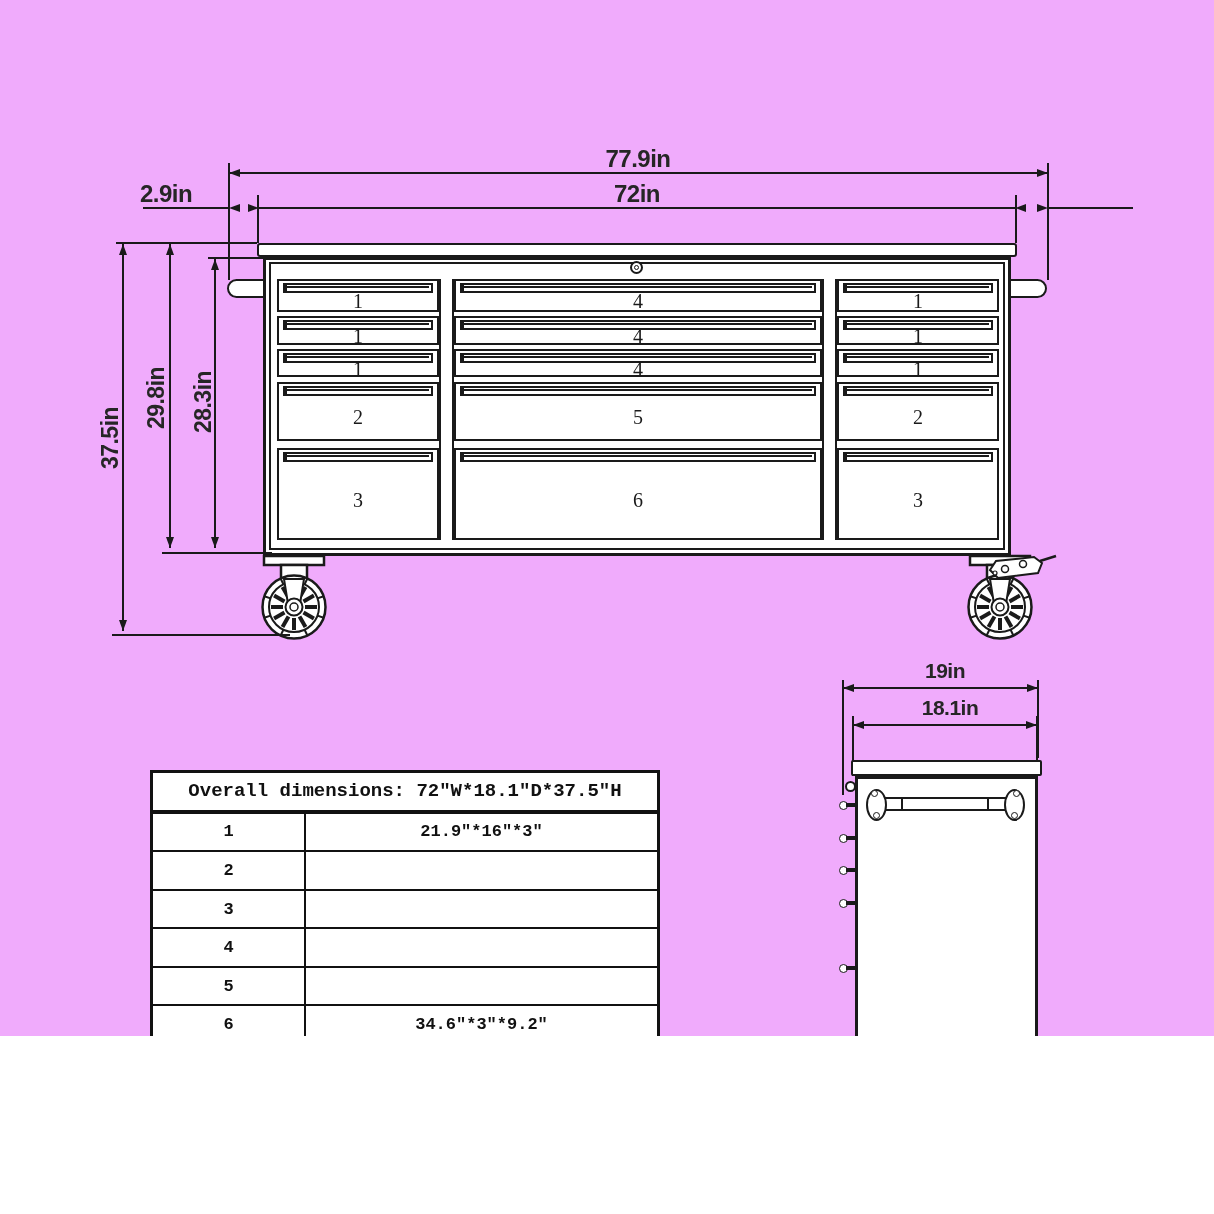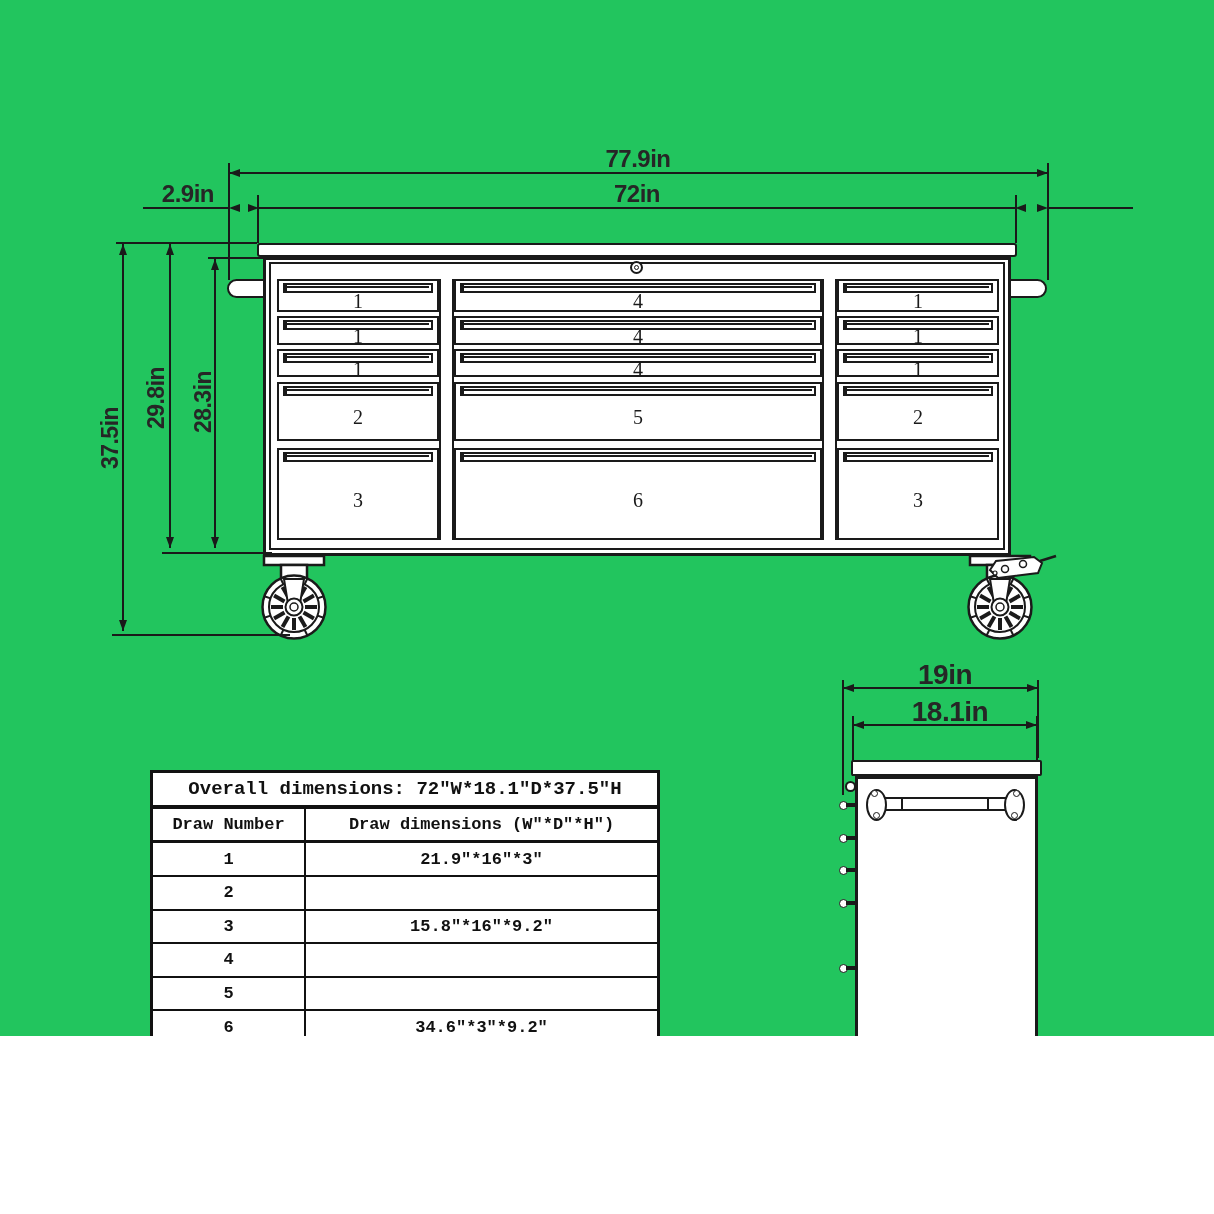--- a/index.html
+++ b/index.html
@@ -1,22 +1,22 @@
 <!DOCTYPE html>
 <html><head>
 <meta charset="utf-8">
 <style>
   html,body{margin:0;padding:0;background:#fff;}
-  #stage{position:relative;width:1214px;height:1036px;background:#22c55e;overflow:hidden;
+  #stage{position:relative;width:1214px;height:1036px;background:#f0abfc;overflow:hidden;
          font-family:"Liberation Sans",sans-serif;color:#1a1a1a;}
   .hl{position:absolute;height:2px;background:#1a1a1a;}
   .vl{position:absolute;width:2px;background:#1a1a1a;}
   .box{position:absolute;border:2px solid #1a1a1a;background:#fff;box-sizing:border-box;}
   .dimlabel{position:absolute;font-weight:bold;font-size:24px;letter-spacing:-0.5px;white-space:nowrap;color:#262626;}
-  .dimlabel.small{font-size:28px;}
+  .dimlabel.small{font-size:21px;}
   .vlabel{position:absolute;width:112px;height:26px;line-height:26px;text-align:center;
           font-weight:bold;font-size:23px;letter-spacing:-0.5px;color:#262626;
           transform:rotate(-90deg);transform-origin:center center;white-space:nowrap;}
   .ar{position:absolute;width:0;height:0;border-style:solid;}
   .ar-l{border-width:4px 11px 4px 0;border-color:transparent #1a1a1a transparent transparent;}
   .ar-r{border-width:4px 0 4px 11px;border-color:transparent transparent transparent #1a1a1a;}
   .ar-u{border-width:0 4px 11px 4px;border-color:transparent transparent #1a1a1a transparent;}
   .ar-d{border-width:11px 4px 0 4px;border-color:#1a1a1a transparent transparent transparent;}
   .col{position:absolute;top:279px;height:261px;}
   .drawer{position:absolute;left:0;right:0;border:2px solid #1a1a1a;background:#fff;box-sizing:border-box;}
@@ -52,21 +52,21 @@
     <div class="dimlabel" style="left:558px;top:145px;width:160px;text-align:center;">77.9in</div>
     <div class="hl" style="left:229px;top:172px;width:819px;"></div>
     <div class="ar ar-l" style="left:229px;top:169px;"></div>
     <div class="ar ar-r" style="left:1037px;top:169px;"></div>
 
     <div class="dimlabel" style="left:577px;top:180px;width:120px;text-align:center;">72in</div>
     <div class="hl" style="left:259px;top:207px;width:756px;"></div>
     <div class="ar ar-r" style="left:248px;top:204px;"></div>
     <div class="ar ar-l" style="left:1015px;top:204px;"></div>
 
-    <div class="dimlabel" style="left:118px;top:180px;width:96px;text-align:right;">2.9in</div>
+    <div class="dimlabel" style="left:118px;top:180px;width:96px;text-align:center;">2.9in</div>
     <div class="hl" style="left:143px;top:207px;width:86px;"></div>
     <div class="ar ar-l" style="left:229px;top:204px;"></div>
     <div class="hl" style="left:1048px;top:207px;width:85px;"></div>
     <div class="ar ar-r" style="left:1037px;top:204px;"></div>
 
     <div class="vl" style="left:228px;top:163px;height:117px;"></div>
     <div class="vl" style="left:1047px;top:163px;height:117px;"></div>
     <div class="vl" style="left:257px;top:195px;height:48px;"></div>
     <div class="vl" style="left:1015px;top:195px;height:48px;"></div>
 
@@ -318,34 +318,29 @@
         <rect x="15" y="12" width="22" height="74" rx="11" stroke-width="2.5"></rect>
         <rect x="20" y="17" width="12" height="64" rx="6" stroke-width="1.5"></rect>
       </g>
     </svg>
   </div>
 
   <div class="dimtable">
     <div class="trow title">
       <div class="tcell tfull">Overall dimensions: 72″W*18.1″D*37.5″H</div>
     </div>
-    <div class="trow head">
-      <div class="tcell tc1">Draw Number</div>
-      <div class="tcell tc2">Draw dimensions (W″*D″*H″)</div>
-    </div>
     <div class="trow">
       <div class="tcell tc1">1</div>
       <div class="tcell tc2">21.9″*16″*3″</div>
     </div>
     <div class="trow">
       <div class="tcell tc1">2</div>
     </div>
     <div class="trow">
       <div class="tcell tc1">3</div>
-      <div class="tcell tc2">15.8″*16″*9.2″</div>
     </div>
     <div class="trow">
       <div class="tcell tc1">4</div>
     </div>
     <div class="trow">
       <div class="tcell tc1">5</div>
     </div>
     <div class="trow">
       <div class="tcell tc1">6</div>
       <div class="tcell tc2">34.6″*3″*9.2″</div>

